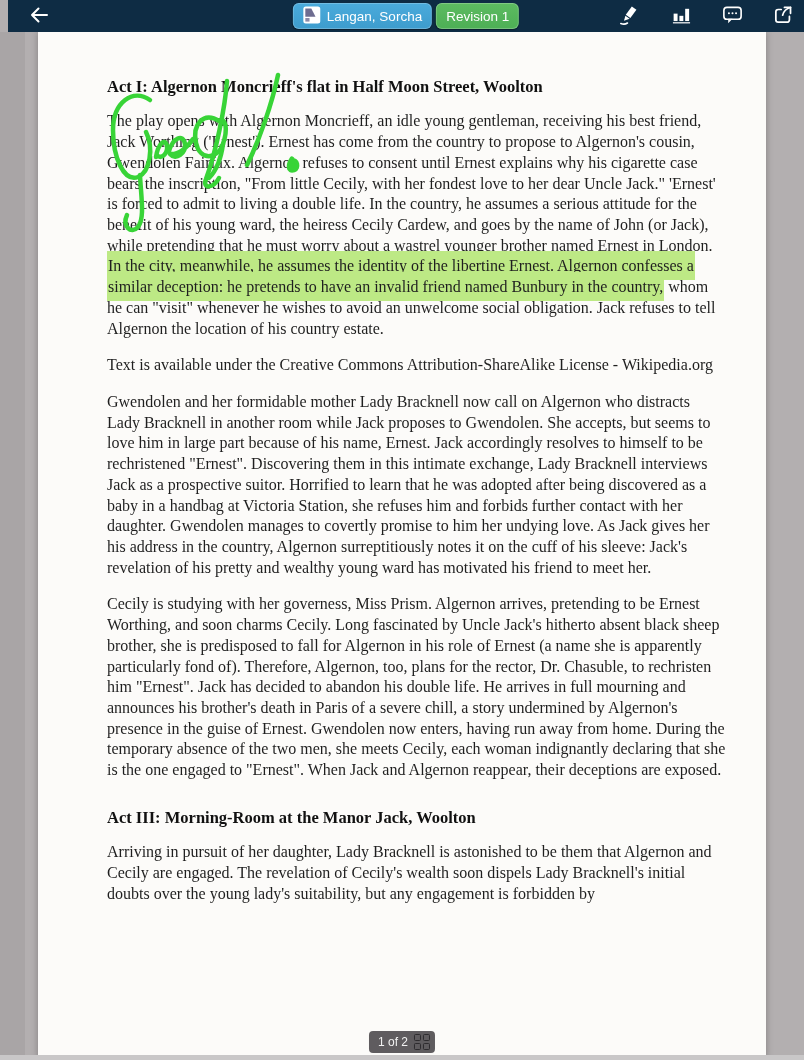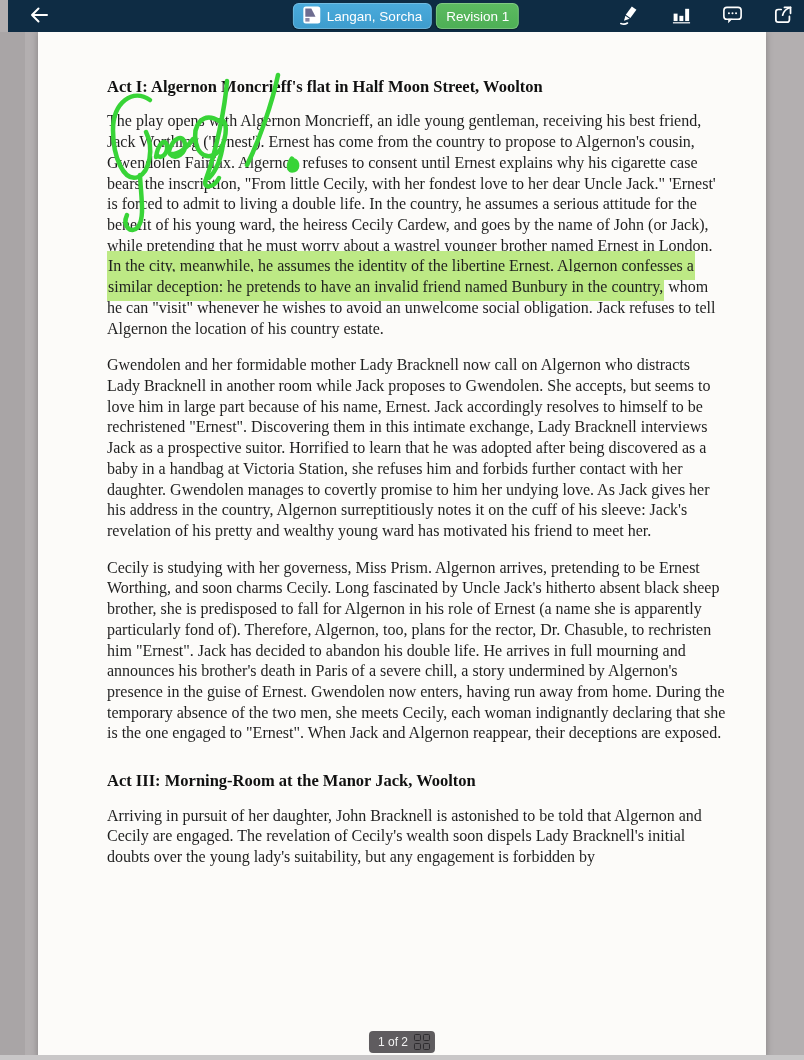--- a/index.html
+++ b/index.html
@@ -126,24 +126,25 @@
     </button>
   </div>
 </div>
 
 <div class="left-shade"></div>
 
 <div class="page">
   <div class="page-content">
     <h2>Act I: Algernon Moncrieff's flat in Half Moon Street, Woolton</h2>
     <p><span>The play opens with Algernon Moncrieff, an idle young gentleman, receiving his best friend, Jack Worthing ('Ernest'). Ernest has come from the country to propose to Algernon's cousin, Gwendolen Fairfax. Algernon refuses to consent until Ernest explains why his cigarette case bears the inscription, "From little Cecily, with her fondest love to her dear Uncle Jack." 'Ernest' is forced to admit to living a double life. In the country, he assumes a serious attitude for the benefit of his young ward, the heiress Cecily Cardew, and goes by the name of John (or Jack), while pretending that he must worry about a wastrel younger brother named Ernest in London. </span><mark class="hl">In the city, meanwhile, he assumes the identity of the libertine Ernest. Algernon confesses a similar deception: he pretends to have an invalid friend named Bunbury in the country,</mark><span> whom he can "visit" whenever he wishes to avoid an unwelcome social obligation. Jack refuses to tell Algernon the location of his country estate.</span></p>
+    <p>Text is available under the Creative Commons Attribution-ShareAlike License - Wikipedia.org</p>
     <p>Gwendolen and her formidable mother Lady Bracknell now call on Algernon who distracts Lady Bracknell in another room while Jack proposes to Gwendolen. She accepts, but seems to love him in large part because of his name, Ernest. Jack accordingly resolves to himself to be rechristened "Ernest". Discovering them in this intimate exchange, Lady Bracknell interviews Jack as a prospective suitor. Horrified to learn that he was adopted after being discovered as a baby in a handbag at Victoria Station, she refuses him and forbids further contact with her daughter. Gwendolen manages to covertly promise to him her undying love. As Jack gives her his address in the country, Algernon surreptitiously notes it on the cuff of his sleeve: Jack's revelation of his pretty and wealthy young ward has motivated his friend to meet her.</p>
     <p>Cecily is studying with her governess, Miss Prism. Algernon arrives, pretending to be Ernest Worthing, and soon charms Cecily. Long fascinated by Uncle Jack's hitherto absent black sheep brother, she is predisposed to fall for Algernon in his role of Ernest (a name she is apparently particularly fond of). Therefore, Algernon, too, plans for the rector, Dr. Chasuble, to rechristen him "Ernest". Jack has decided to abandon his double life. He arrives in full mourning and announces his brother's death in Paris of a severe chill, a story undermined by Algernon's presence in the guise of Ernest. Gwendolen now enters, having run away from home. During the temporary absence of the two men, she meets Cecily, each woman indignantly declaring that she is the one engaged to "Ernest". When Jack and Algernon reappear, their deceptions are exposed.</p>
     <h2>Act III: Morning-Room at the Manor Jack, Woolton</h2>
-    <p>Arriving in pursuit of her daughter, John Bracknell is astonished to be told that Algernon and Cecily are engaged. The revelation of Cecily's wealth soon dispels Lady Bracknell's initial doubts over the young lady's suitability, but any engagement is forbidden by</p>
+    <p>Arriving in pursuit of her daughter, Lady Bracknell is astonished to be them that Algernon and Cecily are engaged. The revelation of Cecily's wealth soon dispels Lady Bracknell's initial doubts over the young lady's suitability, but any engagement is forbidden by</p>
   </div>
 
   <svg class="scrawl ink" viewBox="0 0 220 185" fill="none" stroke="currentColor" stroke-width="4.5" stroke-linecap="round" stroke-linejoin="round">
     <path d="M 62,40 C 45,28 25,42 25,70 C 25,98 36,122 50,117 C 62,112 66,88 58,72"></path>
     <path d="M 52,115 C 53,137 57,158 50,167 C 43,175 34,166 39,155"></path>
     <path d="M 68,97 C 70,84 77,77 79,86 C 80,93 74,99 70,96"></path>
     <path d="M 81,91 C 85,78 95,73 97,84 C 98,93 88,101 82,94 C 90,95 99,88 105,79"></path>
     <path d="M 131,61 C 116,51 104,64 108,83 C 112,101 129,100 135,84 C 140,69 138,57 131,61"></path>
     <path d="M 135,84 C 133,99 128,111 121,118"></path>
     <path d="M 139,21 C 137,48 128,92 118,119 C 114,129 125,129 131,118"></path>

